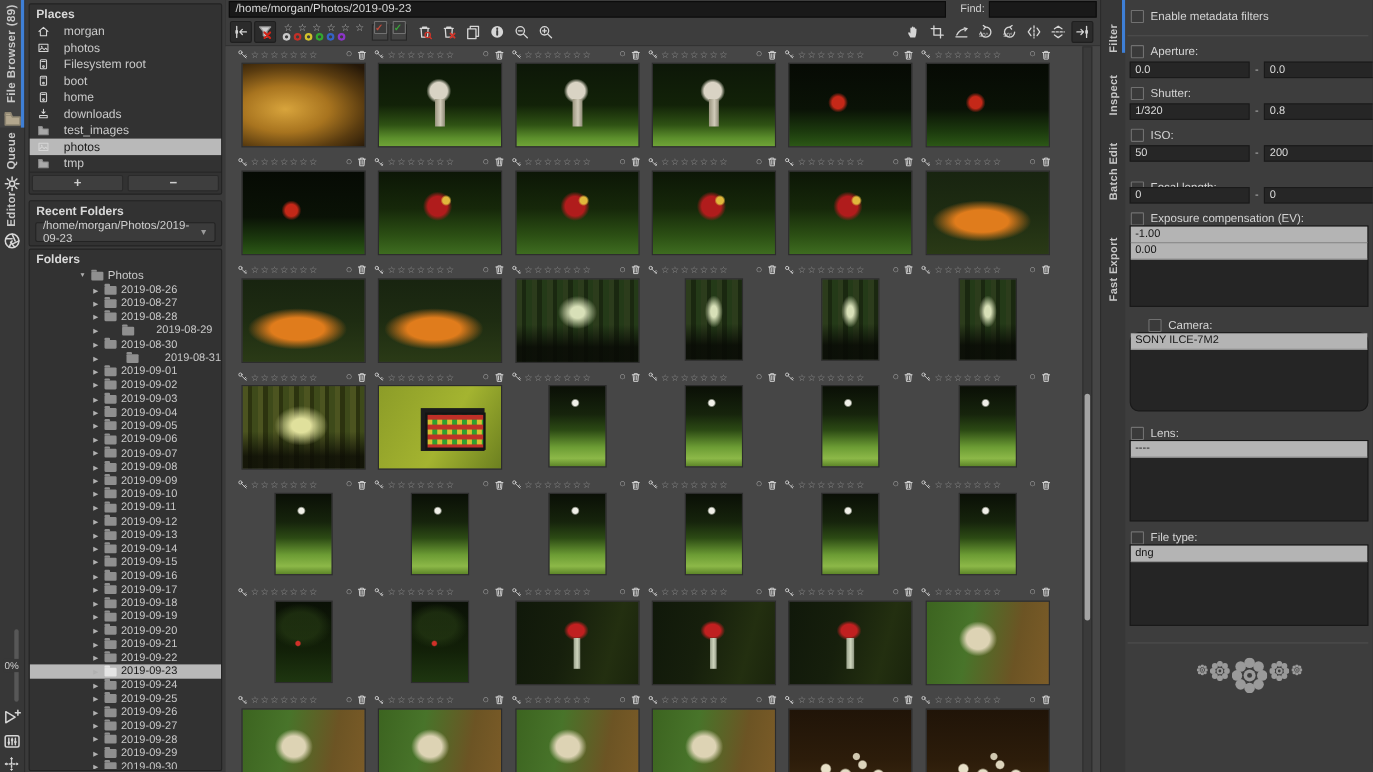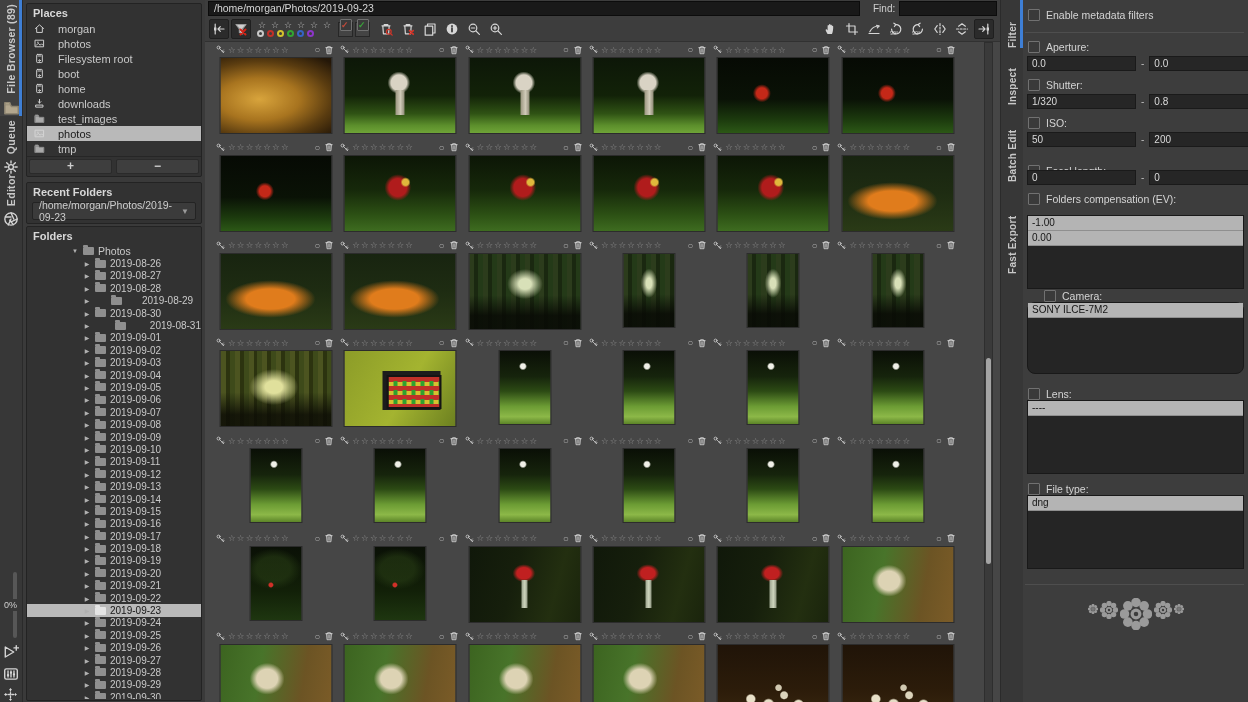--- a/index.html
+++ b/index.html
@@ -1477,23 +1477,23 @@
         </div>
         <div class="rangerow" style="top: 170px;">
           <span class="rfield">0</span>
           <span class="dash">-</span>
           <span class="rfield">0</span>
         </div>
       </div>
     <div id="rp-lists">
         <div class="chkrow" style="left: 5px; top: 193px;">
           <span class="chk"></span>
-          <span>Folders compensation (EV):</span>
-        </div>
-        <div class="flist" style="top: 215px; height: 72px;">
+          <span>Exposure compensation (EV):</span>
+        </div>
+        <div class="flist" style="top: 205px; height: 72px;">
           <div class="flitem">-1.00</div>
           <div class="flitem">0.00</div>
         </div>
         <div class="chkrow" style="left: 21px; top: 290px;">
           <span class="chk"></span>
           <span>Camera:</span>
         </div>
         <div class="flist" style="top: 302px; height: 70px; border-radius: 8px;">
           <div class="flitem">SONY ILCE-7M2</div>
         </div>

